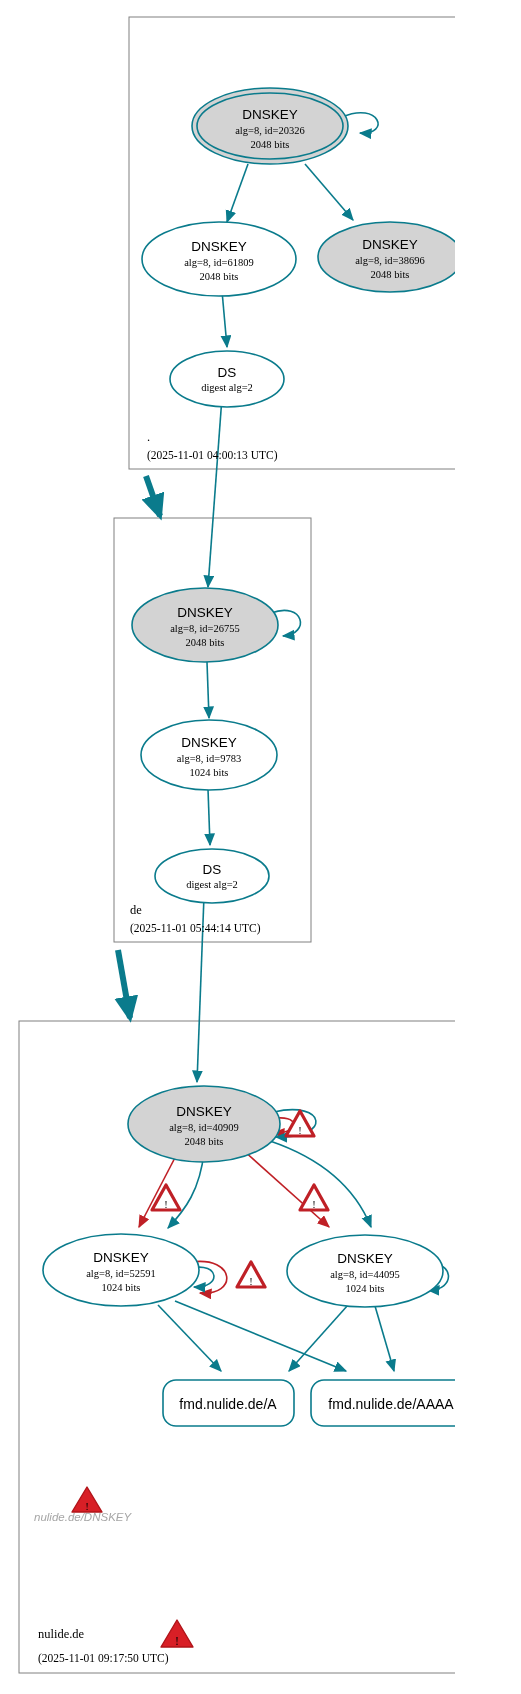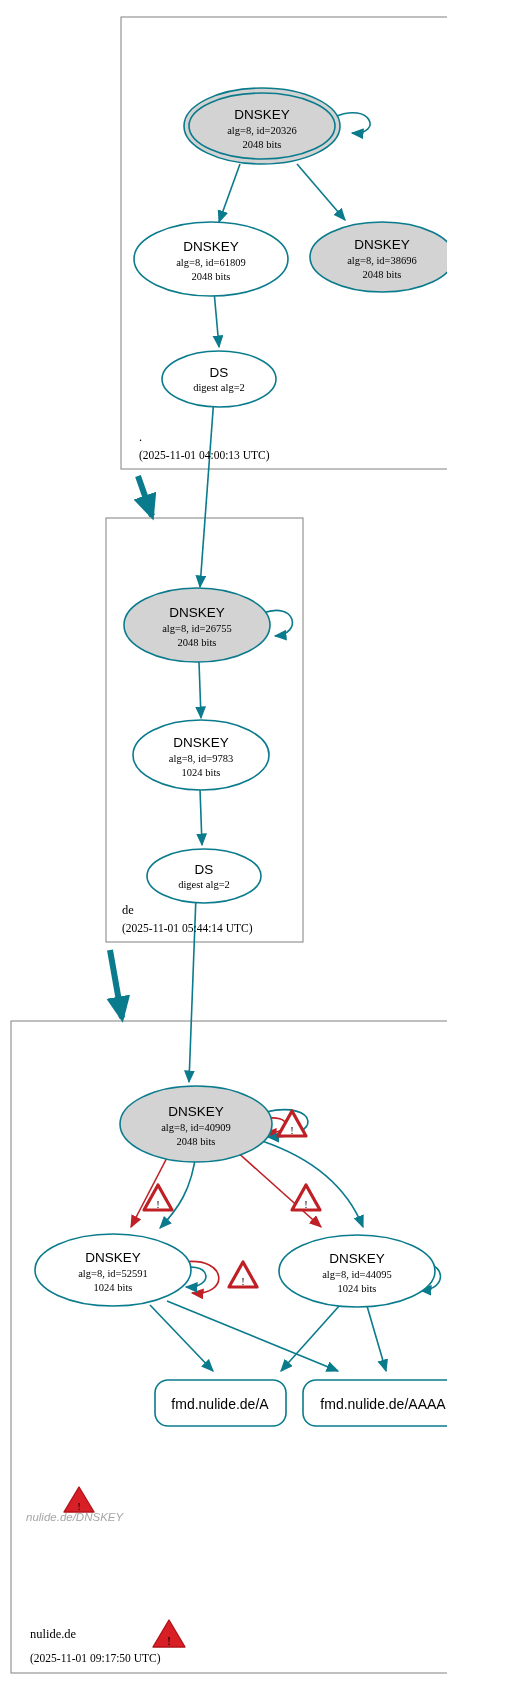--- a/index.html
+++ b/index.html
@@ -1,19 +1,19 @@
 <!DOCTYPE html>
 <html><head>
 <meta charset="utf-8">
 <style>
   html,body{margin:0;padding:0;background:#ffffff;}
   body{width:521px;height:1694px;position:relative;
        font-family:"Liberation Sans", sans-serif;
        -webkit-font-smoothing:antialiased;}
-  #stage{position:absolute;left:0;top:0;width:447px;height:1694px;overflow:hidden;text-decoration:underline;}
+  #stage{position:absolute;left:8px;top:0;width:447px;height:1694px;overflow:hidden;text-decoration:underline;}
   svg#graph{position:absolute;left:0;top:0;width:521px;height:1694px;}
 
   
   .zone-rect{fill:none;stroke:#808080;stroke-width:1;}
 
   
   .ell{stroke:#0a7b8c;stroke-width:1.6;}
   .ell.secure{fill:#d3d3d3;}
   .ell.plain{fill:#ffffff;}
   .rrset-box{fill:#ffffff;stroke:#0a7b8c;stroke-width:1.6;}

